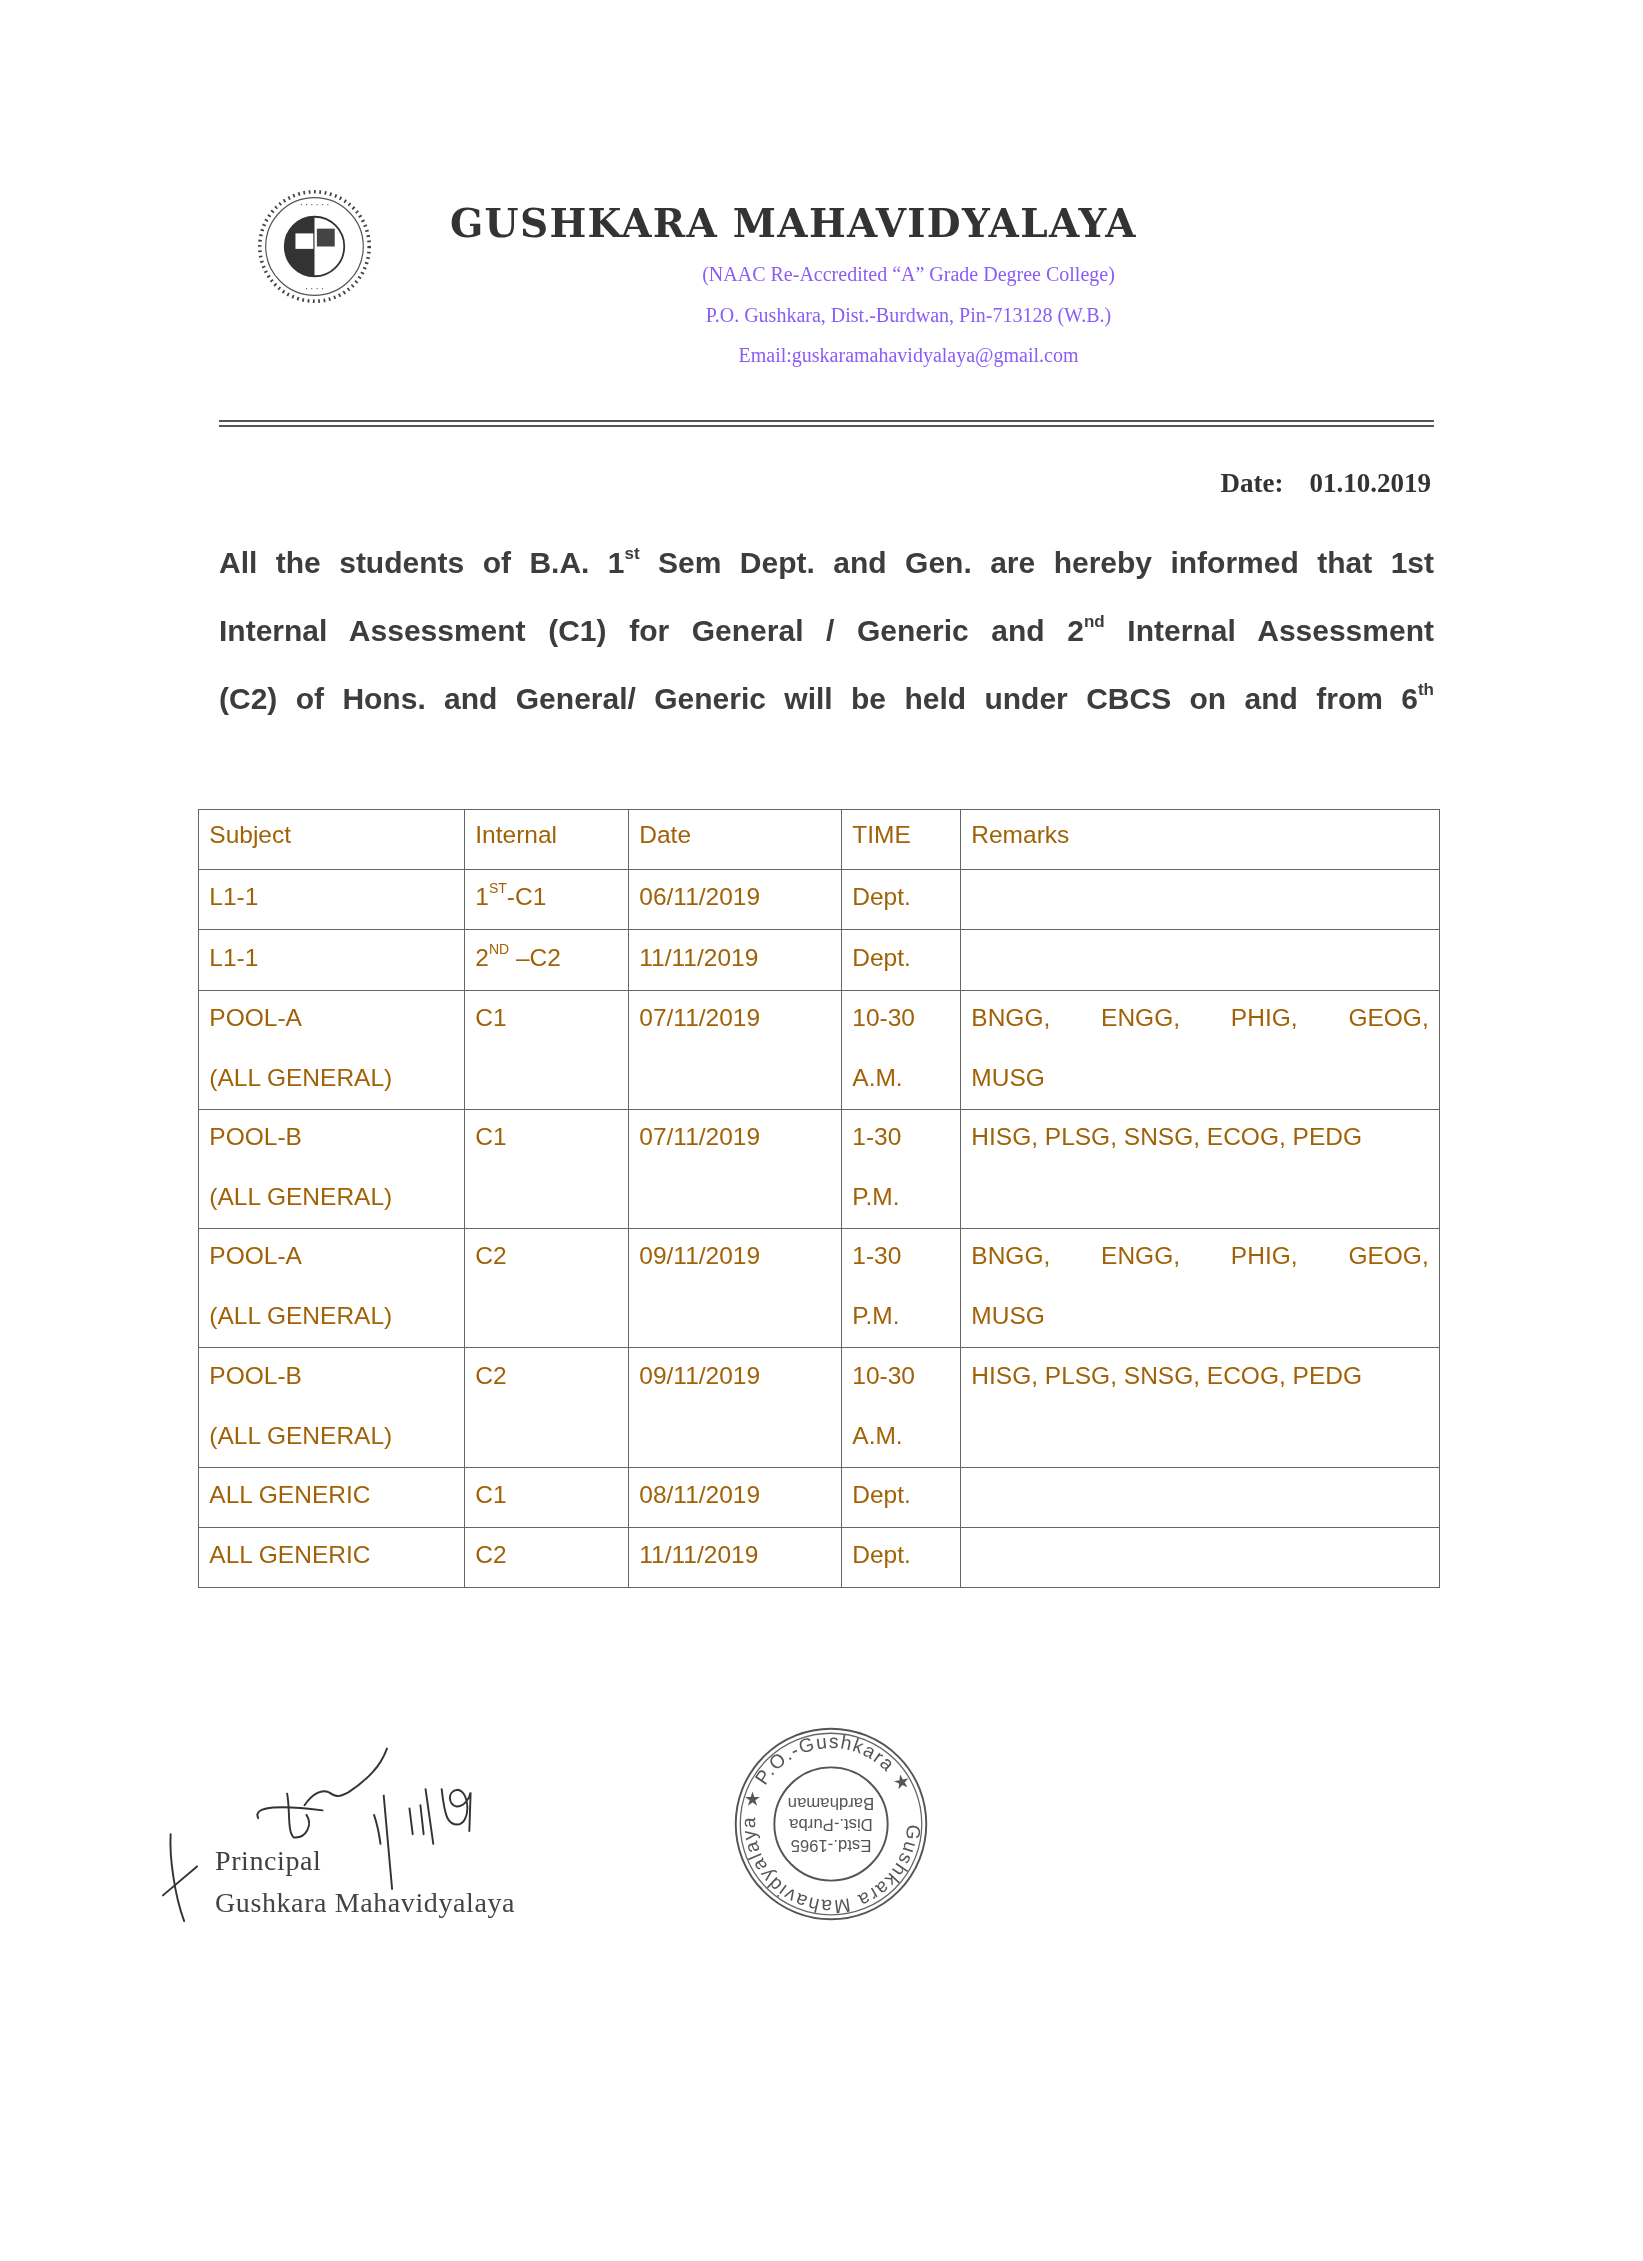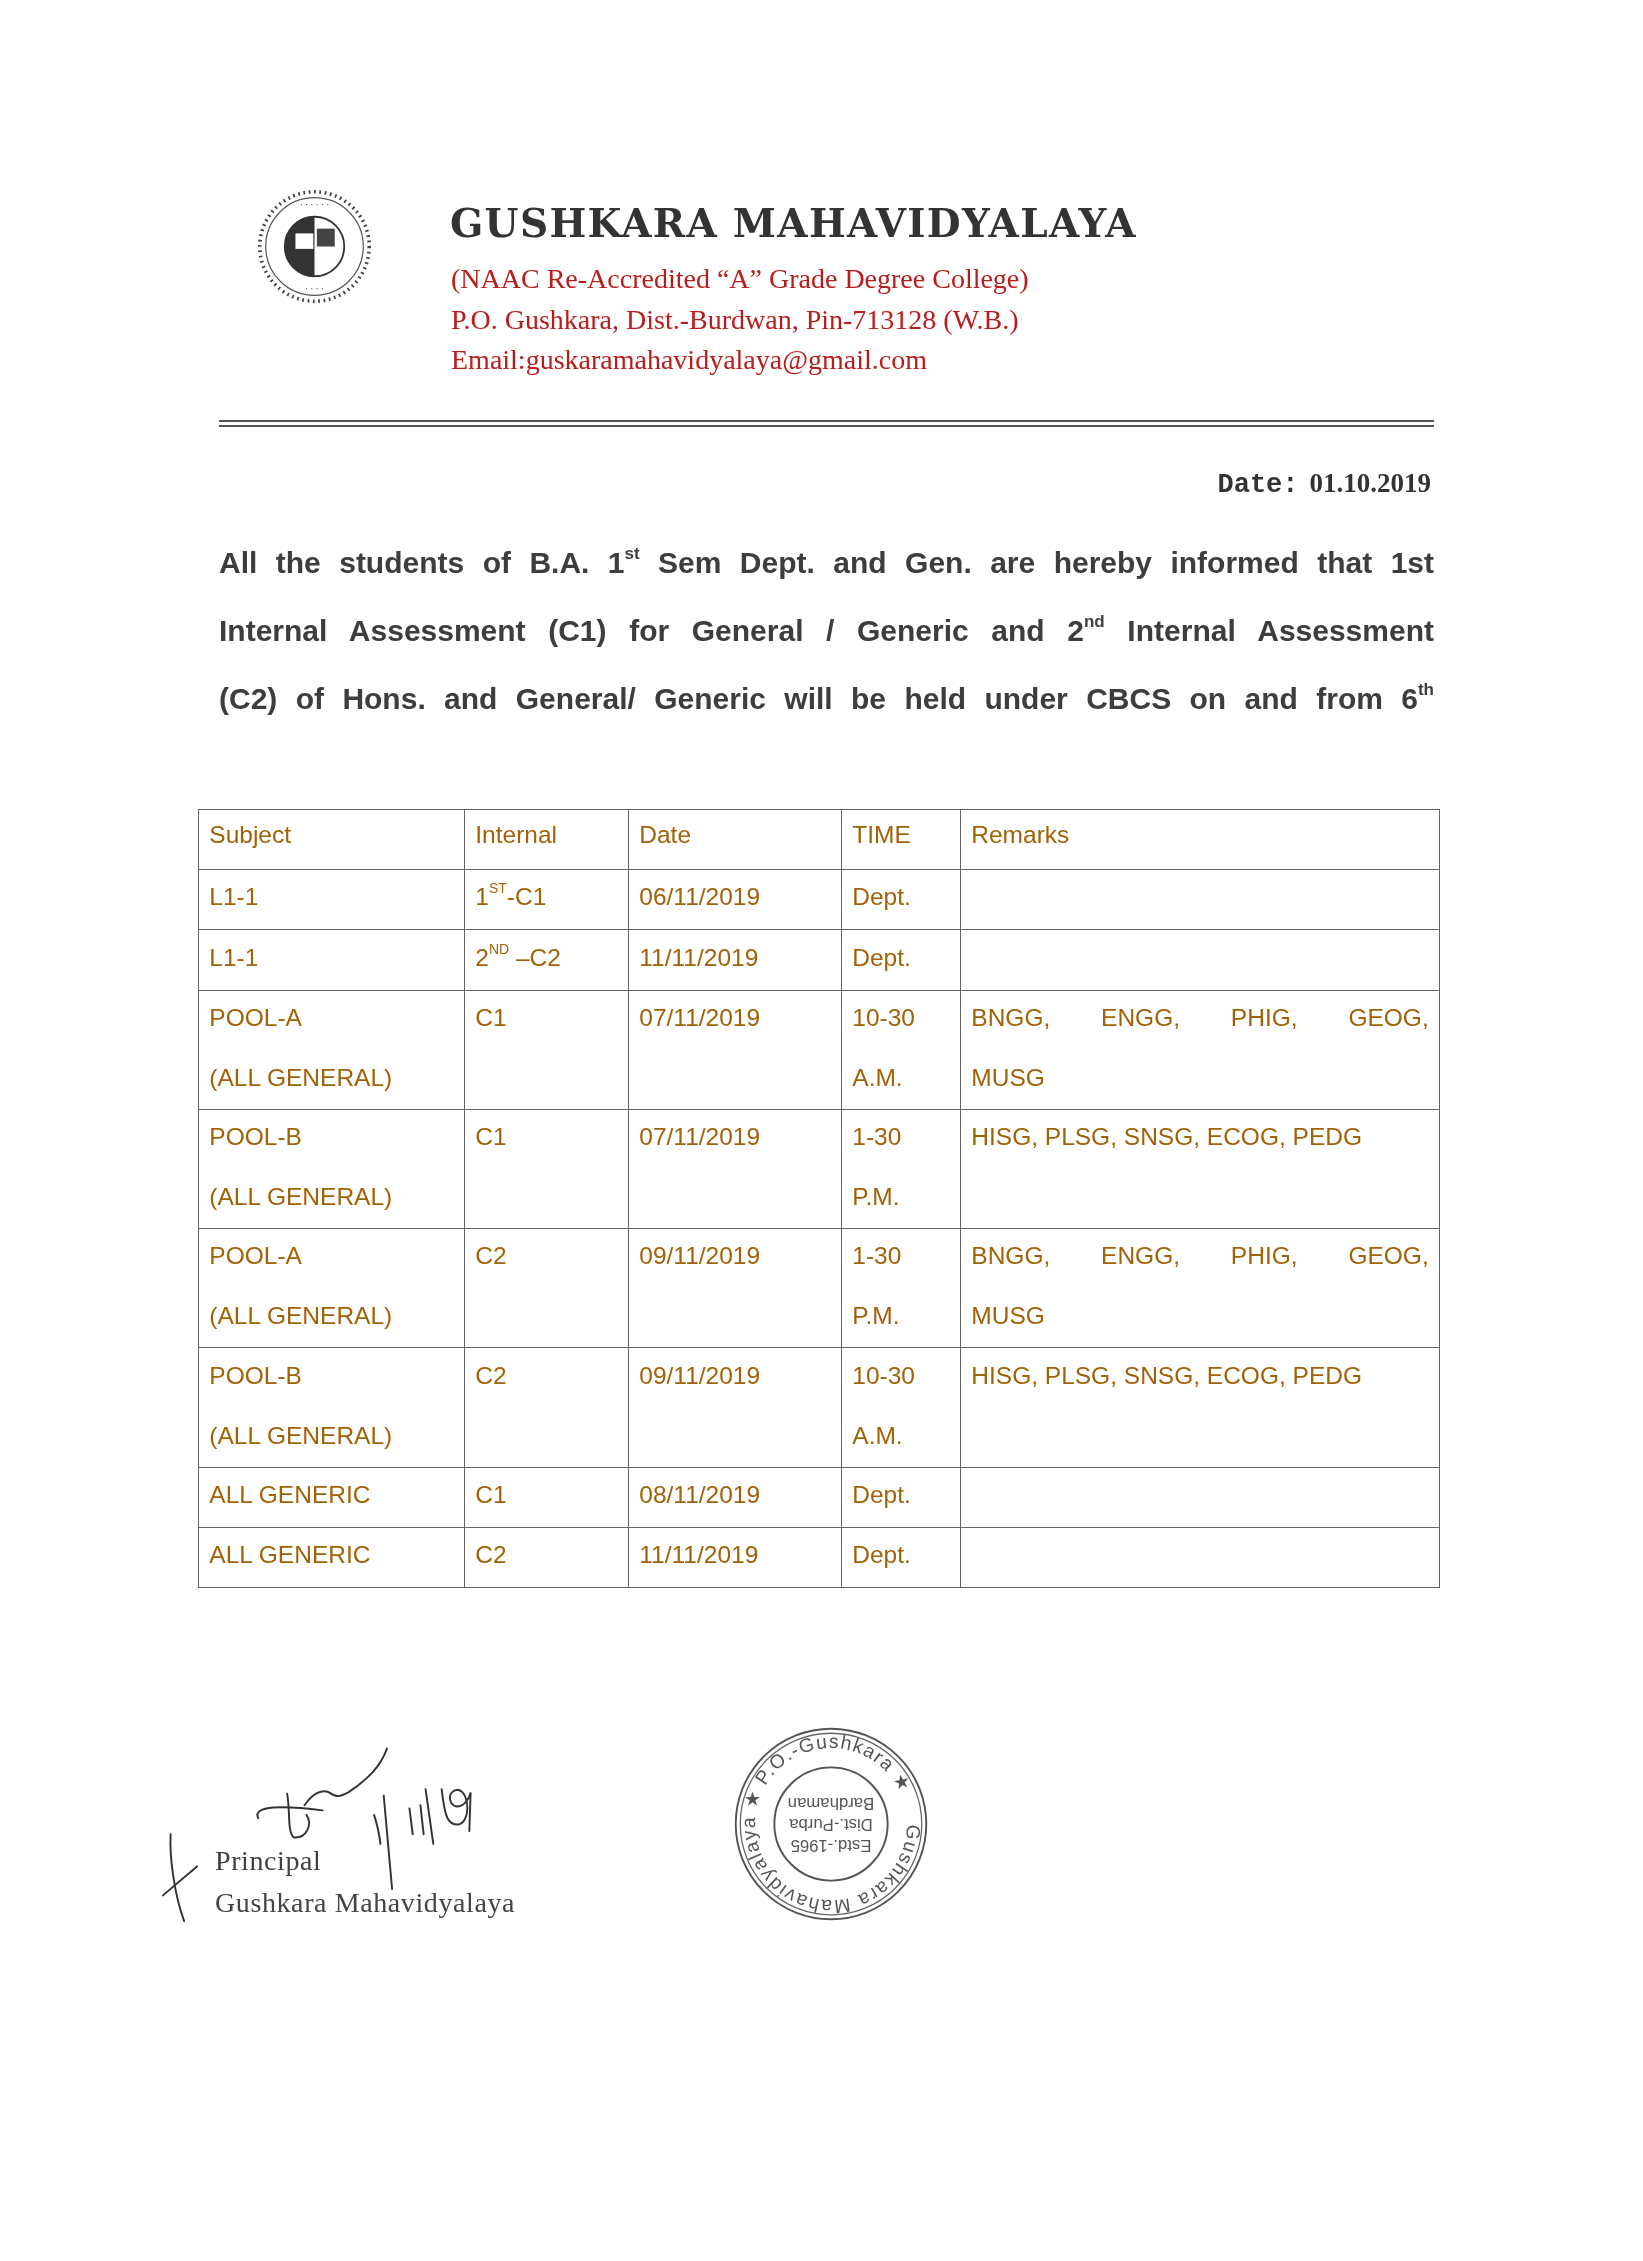--- a/index.html
+++ b/index.html
@@ -7,37 +7,37 @@
   .abs { position: absolute; }
 
   
   .logo { left: 255px; top: 187px; width: 119px; height: 119px; }
   .college-name {
     left: 450px; top: 200px;
     font-family: "DejaVu Serif", serif; font-weight: bold;
     font-size: 39px; letter-spacing: 1.3px; color: #333; white-space: nowrap;
   }
   .sub-line {
-    left: 451px; width: 915px; 
-    font-family: "Liberation Serif", serif; font-size: 28px; color: #b91c1c; white-space: nowrap;
+    left: 451px; width: 915px; text-align: center;
+    font-family: "Liberation Serif", serif; font-size: 20px; color: #8b5cf6; white-space: nowrap;
   }
   .sub-1 { top: 263px; }
   .sub-2 { top: 304px; }
   .sub-3 { top: 344px; }
 
   .rule { left: 219px; width: 1215px; height: 1.9px; background: #555; }
   .rule-1 { top: 420px; }
   .rule-2 { top: 425px; }
 
   .date-line {
     right: 213px; top: 468px;
     font-family: "Liberation Serif", serif; font-weight: bold; font-size: 27px; color: #333;
     white-space: nowrap;
   }
-  .date-line .date-label { margin-right: 11px; font-family: Liberation Mono, monospace; }
+  .date-line .date-label { margin-right: 26px; }
 
   
   .notice {
     left: 219px; top: 529px; width: 1215px;
     font-family: "Liberation Sans", sans-serif; font-weight: bold;
     font-size: 30px; line-height: 68px; color: #3d3d3d;
     text-align: justify; text-align-last: left;
   }
   .notice .ln { display: block; text-align: justify; text-align-last: justify; white-space: nowrap; }
   .notice .ln.last { text-align-last: left; }

